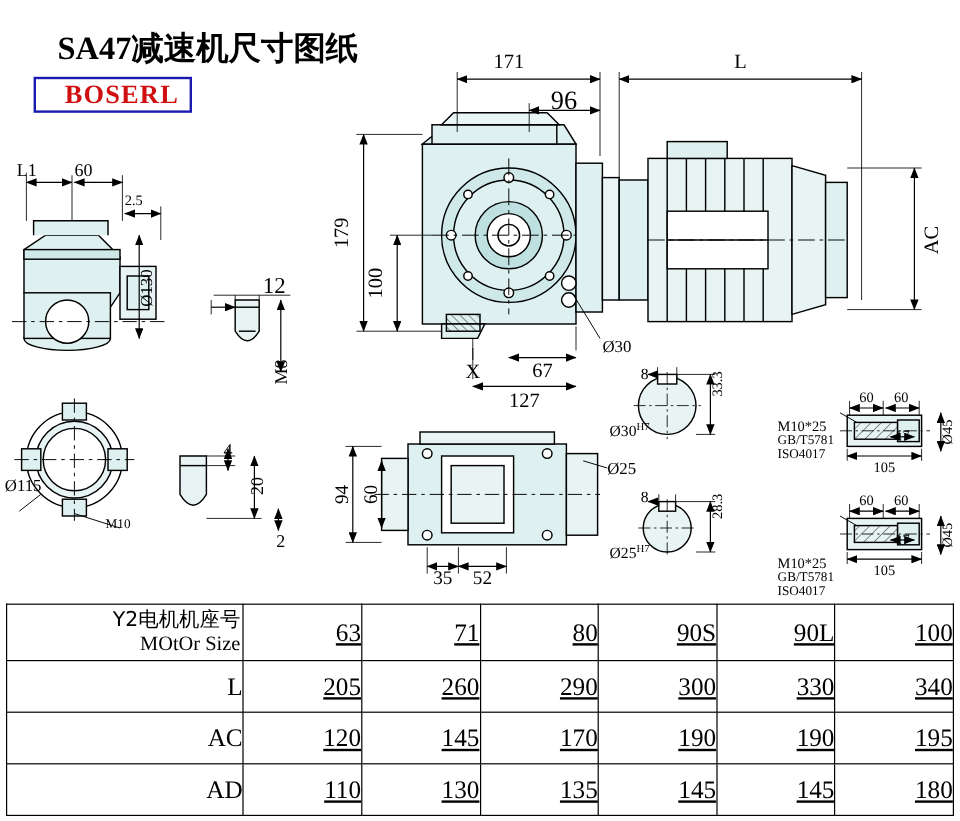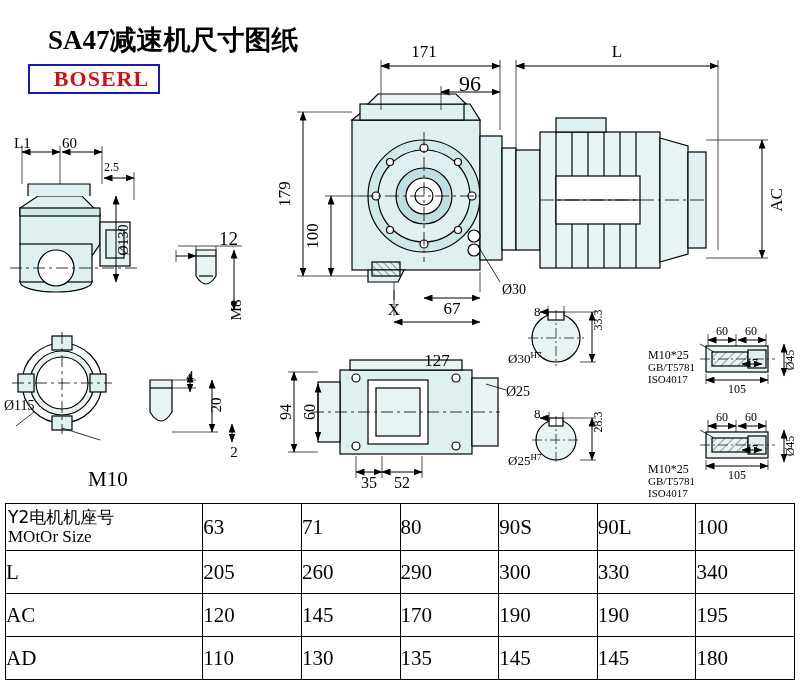--- a/index.html
+++ b/index.html
@@ -60,36 +60,36 @@
 
   
   #spec-table {
     left: 5px; top: 503px;
     width: 790px;
     border-collapse: collapse;
     font-family: "Liberation Serif", serif;
   }
   #spec-table td, #spec-table th {
     border: 1.5px solid #000;
-    text-align: left;
+    text-align: right;
     vertical-align: middle;
     font-size: 21px;
     padding: 0;
     height: 42px;
   }
   #spec-table td.label {
     width: 165px;
     font-size: 21px;
   }
   #spec-table td.label.two-line {
     font-size: 17px;
     line-height: 19px;
     padding: 2px 2px;
   }
-  #spec-table td.val { width: 84px; }
+  #spec-table td.val { width: 84px; text-decoration: underline; }
   .cjk { font-family: "DejaVu Sans", sans-serif; }
 </style>
 </head>
 <body>
 
 <div id="page">
 
   <div class="abs" id="title">SA47减速机尺寸图纸</div>
 
   <div class="abs" id="logo-box">
@@ -346,32 +346,32 @@
     </g>
   </svg>
 
   <div class="abs" style="left:424px;top:42px;transform:translateX(-50%);font-size:17px;">171</div>
   <div class="abs" style="left:470px;top:71px;transform:translateX(-50%);font-size:22px;">96</div>
   <div class="abs" style="left:617px;top:42px;transform:translateX(-50%);font-size:17px;">L</div>
   <div class="abs" style="left:285px;top:194px;transform:translate(-50%,-50%) rotate(-90deg);font-size:17px;">179</div>
   <div class="abs" style="left:313px;top:236px;transform:translate(-50%,-50%) rotate(-90deg);font-size:17px;">100</div>
   <div class="abs" style="left:777px;top:200px;transform:translate(-50%,-50%) rotate(-90deg);font-size:17px;">AC</div>
   <div class="abs" style="left:452px;top:299px;transform:translateX(-50%);font-size:17px;">67</div>
-  <div class="abs" style="left:437px;top:324px;transform:translateX(-50%);font-size:17px;margin-top:27px;">127</div>
+  <div class="abs" style="left:437px;top:324px;transform:translateX(-50%);font-size:17px;">127</div>
   <div class="abs" style="left:394px;top:300px;transform:translateX(-50%);font-size:17px;">X</div>
   <div class="abs" style="left:502px;top:282px;font-size:14px;">Ø30</div>
 
   <div class="abs" style="left:14px;top:135px;font-size:15px;">L1</div>
   <div class="abs" style="left:62px;top:135px;font-size:15px;">60</div>
   <div class="abs" style="left:104px;top:160px;font-size:12px;">2.5</div>
   <div class="abs" style="left:124px;top:240px;transform:translate(-50%,-50%) rotate(-90deg);font-size:14px;">Ø130</div>
   <div class="abs" style="left:193px;top:228px;font-size:19px;margin-left:26px;">12</div>
   <div class="abs" style="left:236px;top:310px;transform:translate(-50%,-50%) rotate(-90deg);font-size:15px;">M8</div>
   <div class="abs" style="left:4px;top:398px;font-size:14px;">Ø115</div>
-  <div class="abs" style="left:88px;top:431px;font-size:21px;margin-top:36px;">M10</div>
+  <div class="abs" style="left:88px;top:431px;font-size:11px;">M10</div>
   <div class="abs" style="left:190px;top:368px;transform:translateX(-50%);font-size:15px;">4</div>
   <div class="abs" style="left:216px;top:405px;transform:translate(-50%,-50%) rotate(-90deg);font-size:15px;">20</div>
   <div class="abs" style="left:234px;top:444px;transform:translateX(-50%);font-size:15px;">2</div>
 
   <div class="abs" style="left:286px;top:412px;transform:translate(-50%,-50%) rotate(-90deg);font-size:16px;">94</div>
   <div class="abs" style="left:310px;top:412px;transform:translate(-50%,-50%) rotate(-90deg);font-size:16px;">60</div>
   <div class="abs" style="left:369px;top:474px;transform:translateX(-50%);font-size:16px;text-align:right;">35</div>
   <div class="abs" style="left:402px;top:474px;transform:translateX(-50%);font-size:16px;">52</div>
   <div class="abs" style="left:506px;top:384px;font-size:14px;">Ø25</div>
 

